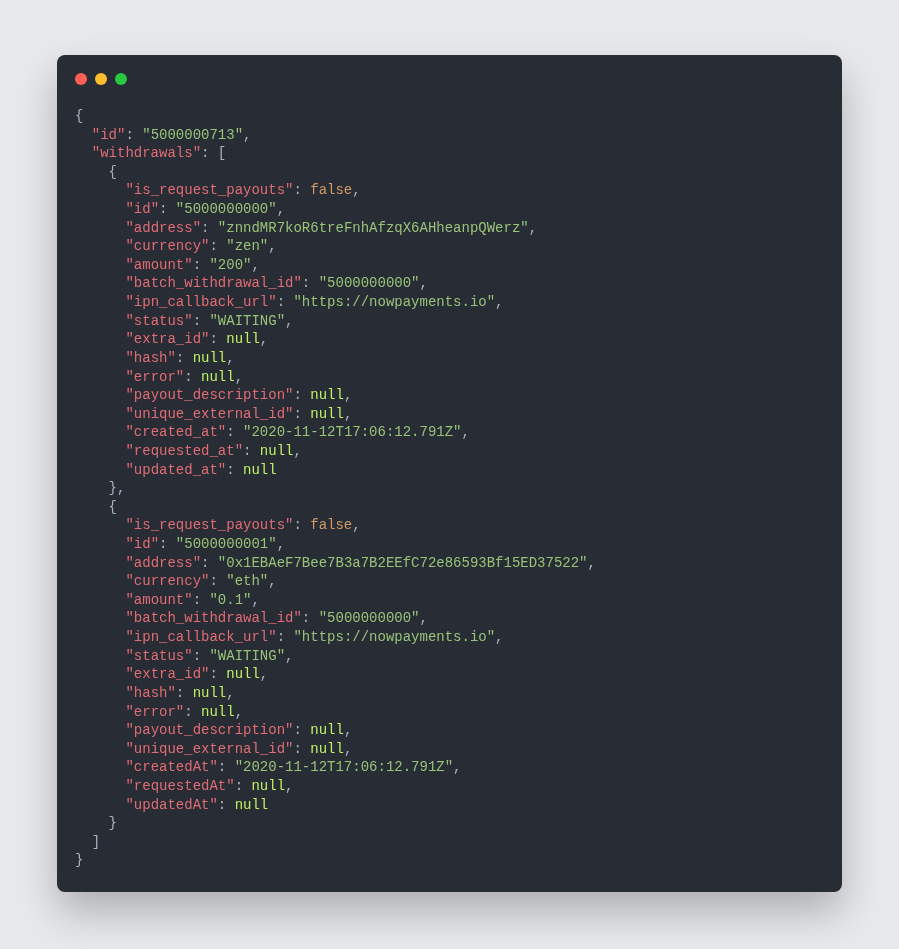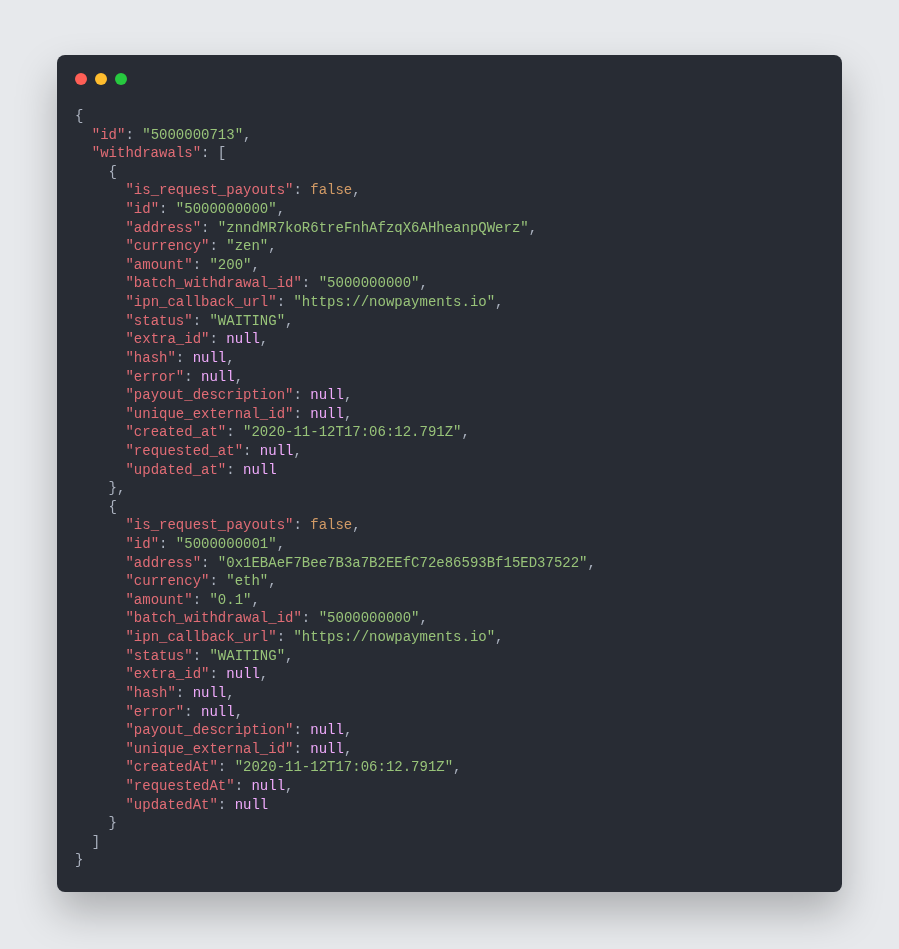--- a/index.html
+++ b/index.html
@@ -42,21 +42,21 @@
   .code {
     white-space: pre;
     color: #abb2bf;
     line-height: 1.33;
     font-size: 14px;
   }
   .plain { color: #abb2bf; }
   .key   { color: #e06c75; }  
   .str   { color: #98c379; }  
   .bool  { color: #d19a66; }  
-  .null  { color: #f0abfc; }  
+  .null  { color: #bef264; }  
 </style>
 </head>
 <body>
 
 <div class="stage">
   <div class="window">
     <div class="traffic-lights">
       <div class="tl tl-red"></div>
       <div class="tl tl-yellow"></div>
       <div class="tl tl-green"></div>

